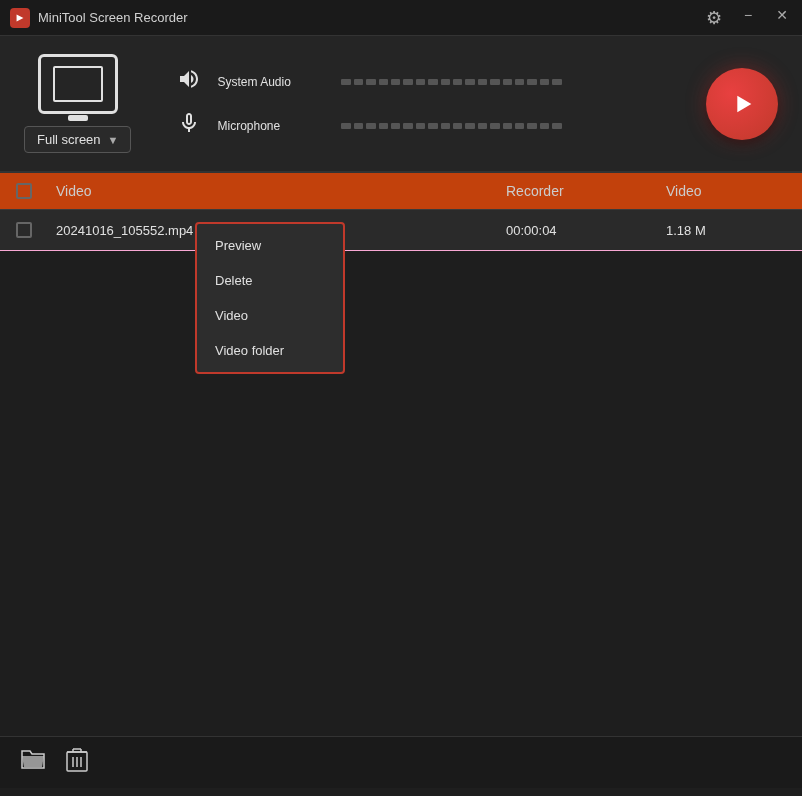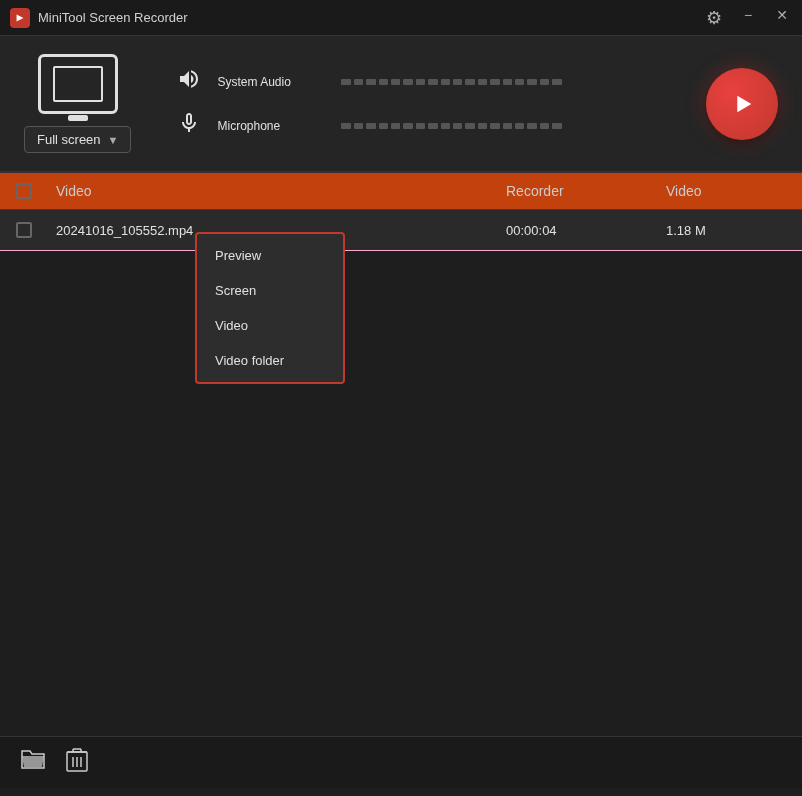--- a/index.html
+++ b/index.html
@@ -225,21 +225,21 @@
       border-radius: 2px;
       background: transparent;
       cursor: pointer;
       display: inline-block;
     }
 
     
     .context-menu {
       position: absolute;
       left: 195px;
-      top: 22px;
+      top: 12px;
       background: #2d2d2d;
       border: 2px solid #c0392b;
       border-radius: 4px;
       min-width: 150px;
       z-index: 100;
       padding: 4px 0;
     }
 
     .context-menu-item {
       padding: 10px 18px;
@@ -404,21 +404,21 @@
       </div>
 
       <div class="table-row" id="row0">
         <span class="checkbox"></span>
         <span>20241016_105552.mp4</span>
         <span>00:00:04</span>
         <span>1.18 M</span>
 
         <div class="context-menu" id="context-menu">
           <div class="context-menu-item" id="cm-preview">Preview</div>
-          <div class="context-menu-item" id="cm-delete">Screen</div>
+          <div class="context-menu-item" id="cm-delete">Delete</div>
           <div class="context-menu-item" id="cm-rename">Video</div>
           <div class="context-menu-item" id="cm-open-folder">Video folder</div>
         </div>
       </div>
     </div>
   </div>
 
   <div class="bottom-bar">
     <span class="bottom-icon">
       <svg width="26" height="22" viewBox="0 0 26 22" fill="#ccc">

